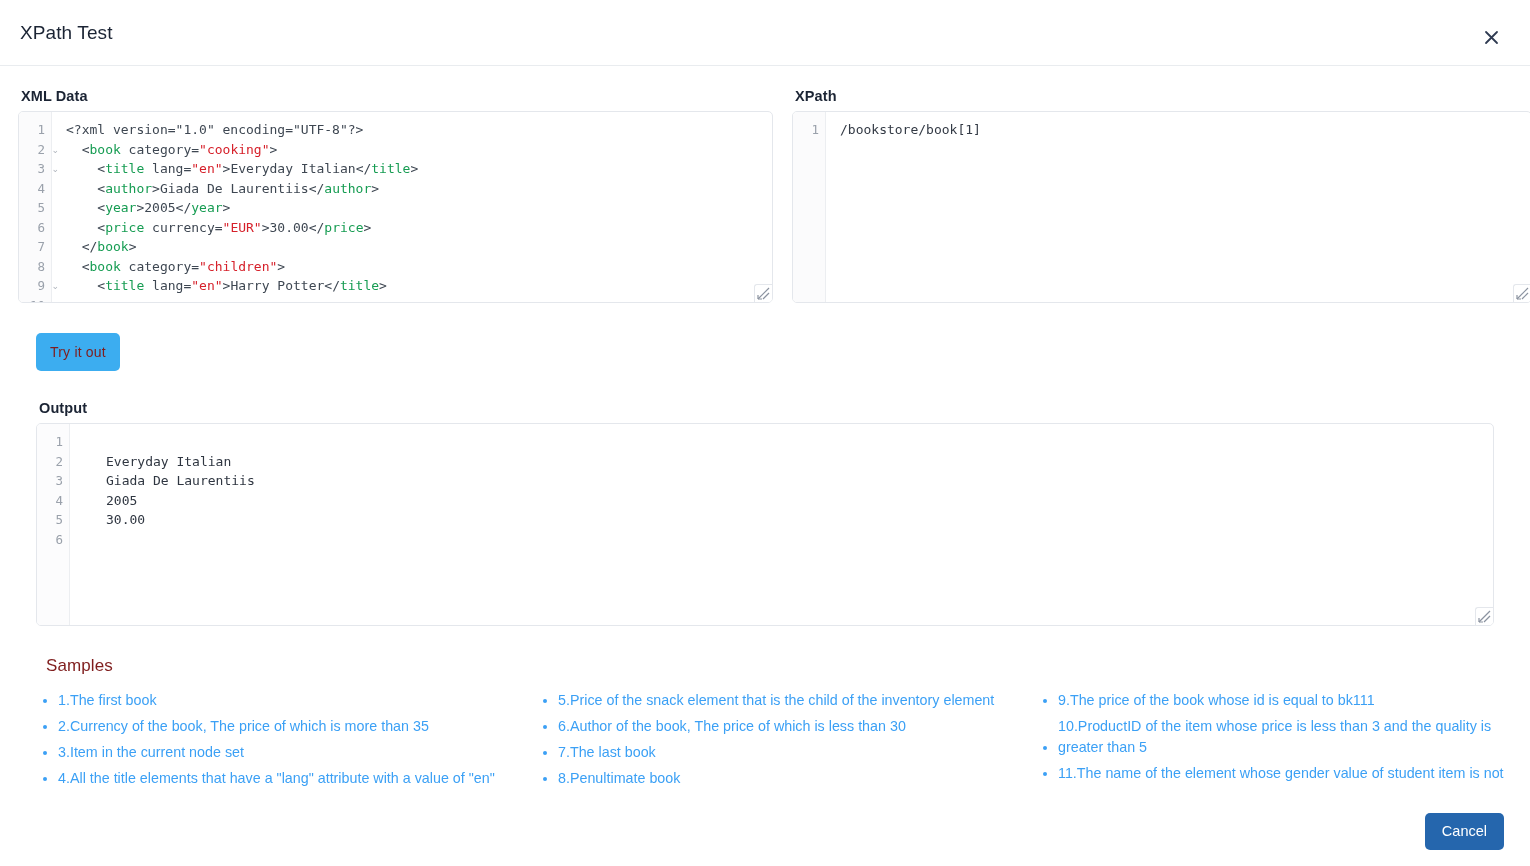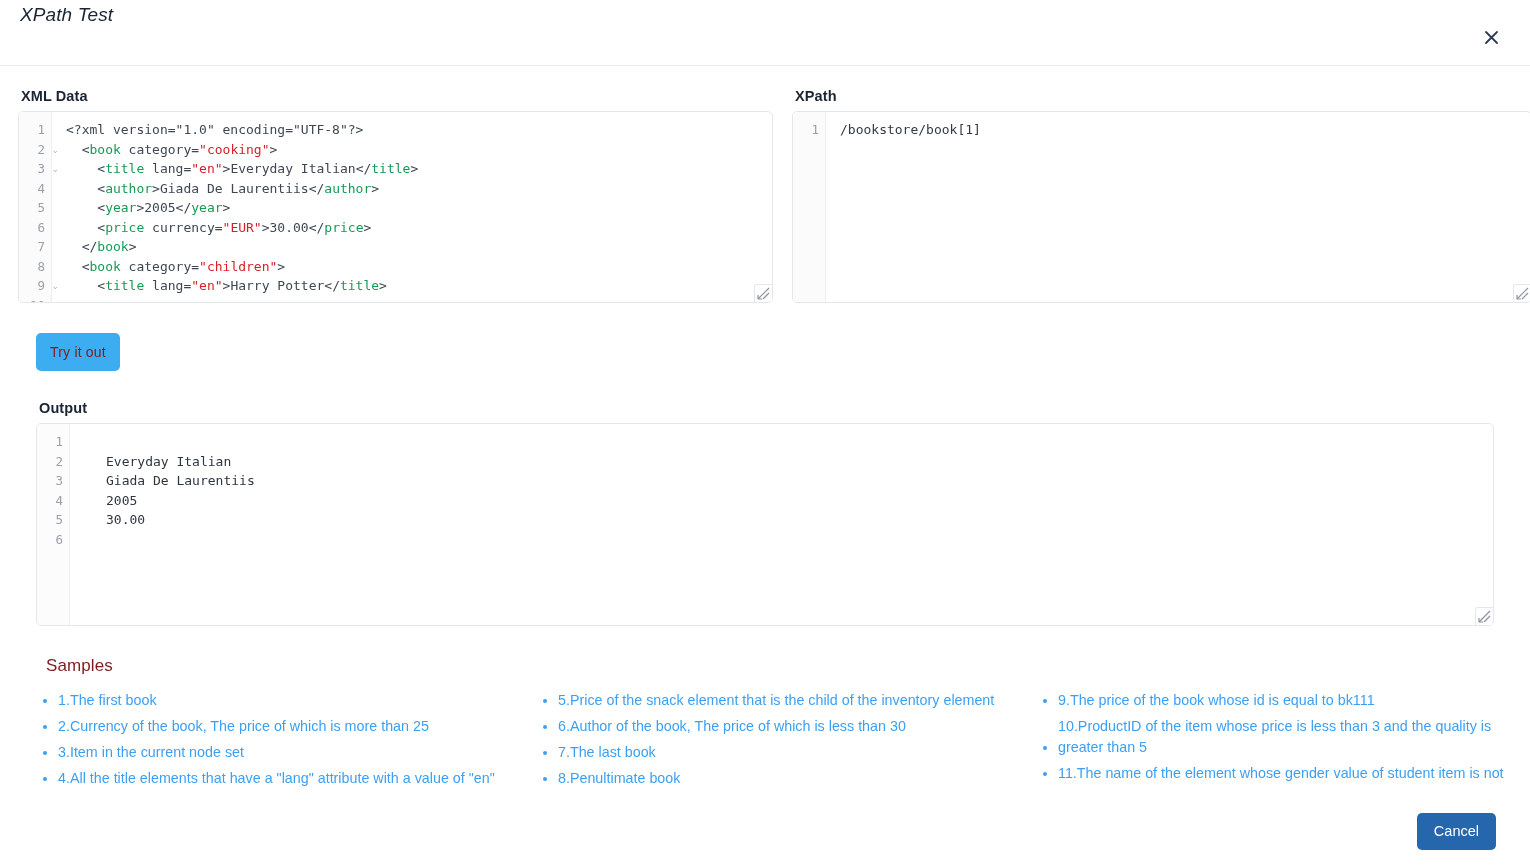--- a/index.html
+++ b/index.html
@@ -19,23 +19,22 @@
     background: #fff;
     overflow: hidden;
   }
 
   
   .modal-header {
     position: relative;
     height: 66px;
     padding: 4px 20px;
     display: flex;
-    align-items: flex-start;
+    align-items: center;
     border-bottom: 1px solid #e9ecef;
-    font-style: italic;
   }
   .modal-title {
     font-size: 19px;
     font-weight: 400;
     color: #1b2434;
     letter-spacing: .1px;
   }
   .close-btn {
     position: absolute;
     right: 26px;
@@ -215,21 +214,21 @@
     font-size: 14.3px;
     line-height: 21px;
     text-decoration: none;
     cursor: pointer;
     display: inline-block;
   }
 
   
   .modal-footer {
     position: absolute;
-    left: 0; right: 16px; bottom: 0;
+    left: 0; right: 8px; bottom: 0;
     height: 70px;
     background: #fff;
     display: flex;
     align-items: center;
     justify-content: flex-end;
     padding-right: 18px;
   }
   .btn-cancel {
     background: #2566ad;
     color: #fff;
@@ -349,21 +348,21 @@
         </div>
       </div>
     </div>
 
     <div class="samples-wrap">
       <div class="samples-title">Samples</div>
       <div class="samples-cols" id="samples-cols">
           <div class="samples-col">
             <ul>
               <li><span class="sample-link">1.The first book</span></li>
-              <li><span class="sample-link">2.Currency of the book, The price of which is more than 25</span></li>
+              <li><span class="sample-link">2.Currency of the book, The price of which is more than 35</span></li>
               <li><span class="sample-link">3.Item in the current node set</span></li>
               <li><span class="sample-link">4.All the title elements that have a "lang" attribute with a value of "en"</span></li>
             </ul>
           </div>
           <div class="samples-col">
             <ul>
               <li><span class="sample-link">5.Price of the snack element that is the child of the inventory element</span></li>
               <li><span class="sample-link">6.Author of the book, The price of which is less than 30</span></li>
               <li><span class="sample-link">7.The last book</span></li>
               <li><span class="sample-link">8.Penultimate book</span></li>

